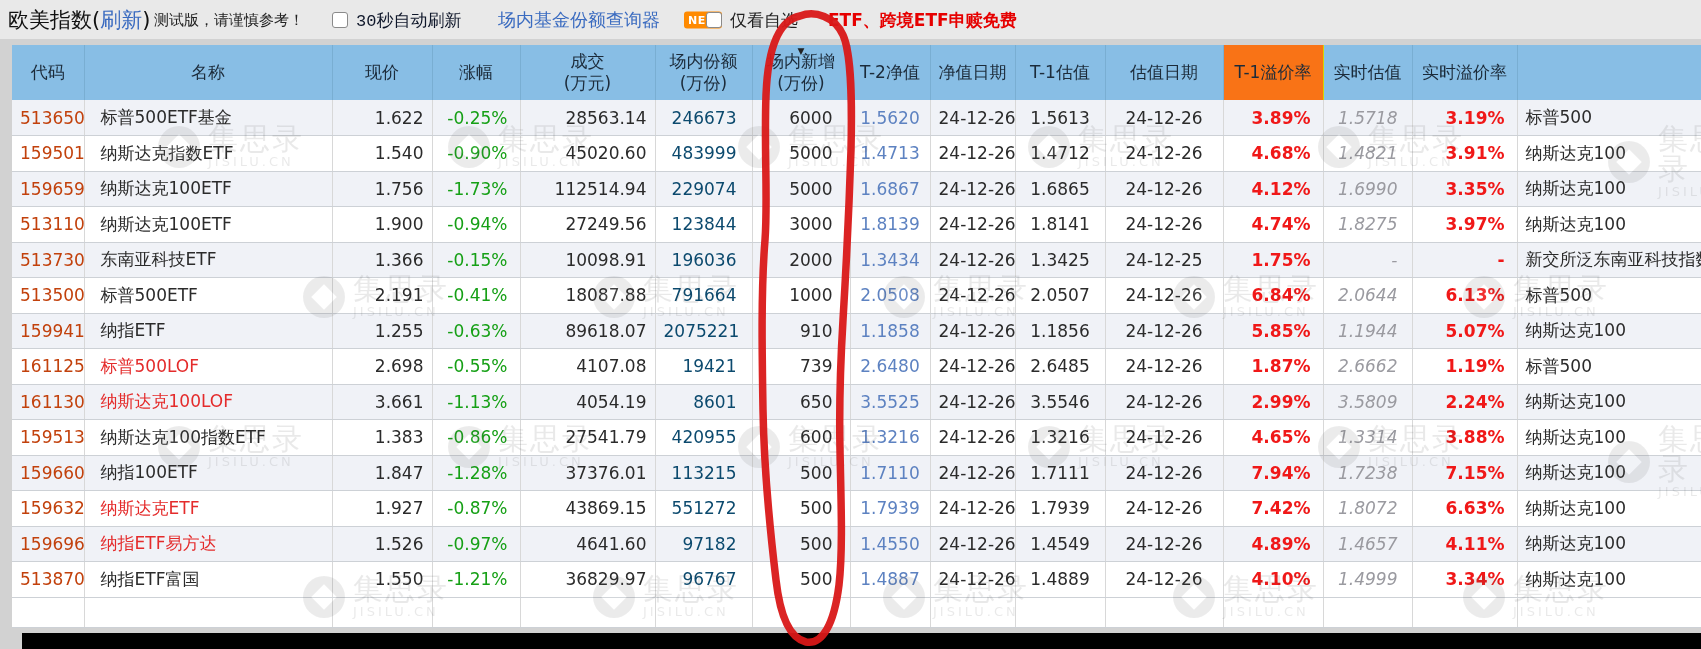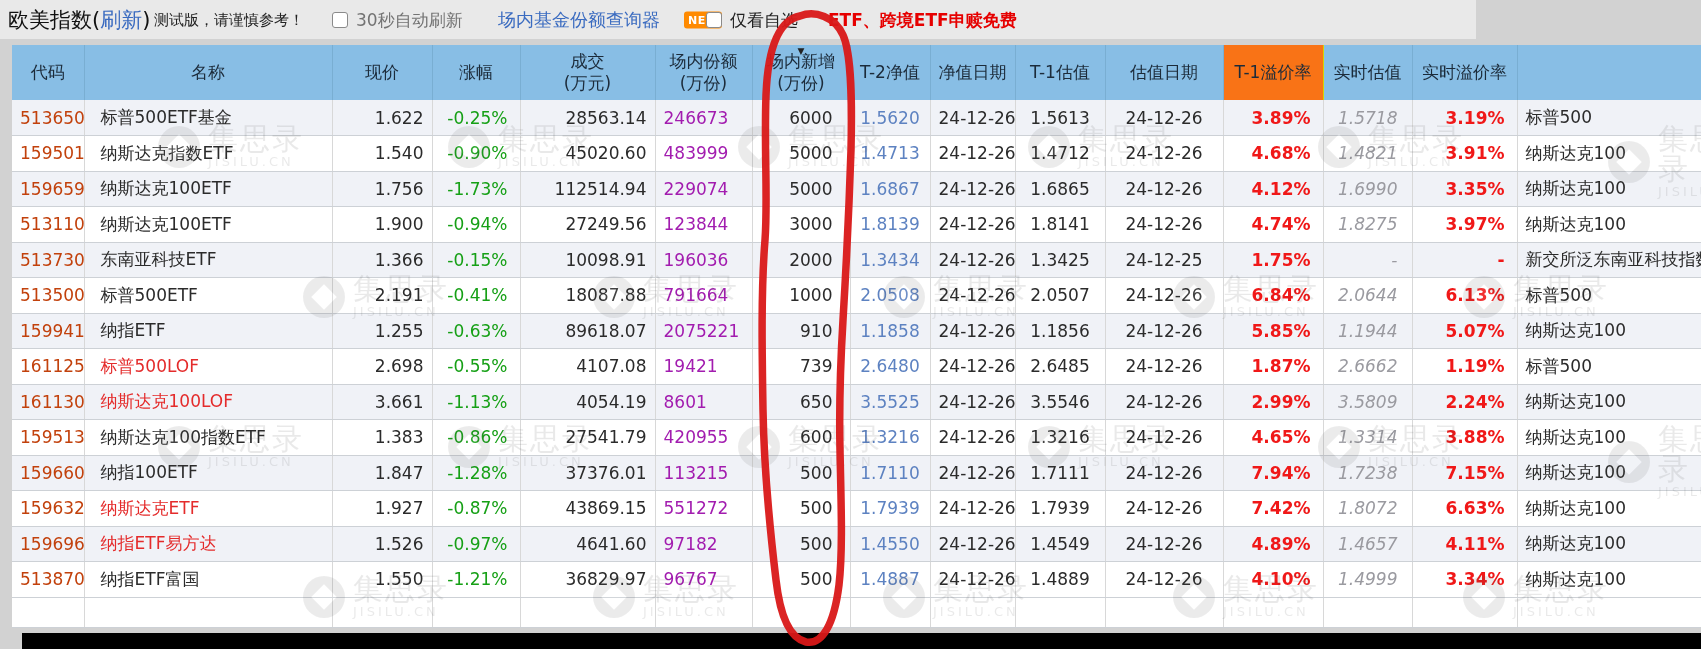--- a/index.html
+++ b/index.html
@@ -4,33 +4,33 @@
 <style>
   html,body{margin:0;padding:0;}
   body{
     width:1701px;height:649px;overflow:hidden;position:relative;
     background:#d2d2d2;
     font-family:"DejaVu Sans","Liberation Sans",sans-serif;
     -webkit-font-smoothing:antialiased;
   }
   
   .topbar{
-    position:absolute;left:0;top:0;width:1476px;height:39px;
+    position:absolute;left:0;top:0;width:1701px;height:39px;
     background:#e9e9e9;z-index:10;
   }
   .topbar .tb-item{position:absolute;top:50%;transform:translateY(-50%);white-space:nowrap;}
   .tb-title{left:8px;font-size:21px;color:#111;}
   .tb-title .link{color:#3a6bc0;cursor:pointer;}
   .tb-beta{left:154px;font-size:15px;color:#222;}
   .cb{
     display:inline-block;width:16px;height:16px;background:#fff;
     border:1px solid #8a8a8a;border-radius:3px;vertical-align:middle;box-sizing:border-box;
   }
   .tb-cb1{left:332px;}
-  .tb-lbl1{left:356px;font-size:17px;color:#737373;}
+  .tb-lbl1{left:356px;font-size:17px;color:#0f172a;font-family:Liberation Mono, monospace;}
   .tb-link{left:498px;font-size:18px;color:#3a6bc0;cursor:pointer;}
   .tb-new{
     left:684px;background:#ff8a00;color:#fff;font-size:11px;font-weight:700;
     padding:2px 4px;border-radius:3px;letter-spacing:.5px;
   }
   .tb-cb2{left:706px;}
   .tb-lbl2{left:730px;font-size:17px;color:#222;}
   .tb-promo{left:828px;font-size:17px;font-weight:700;color:#e60000;}
   
   .table-wrap{position:absolute;left:12px;top:45px;width:1689px;z-index:1;}
@@ -52,21 +52,21 @@
     box-sizing:border-box;white-space:nowrap;overflow:hidden;vertical-align:middle;
   }
   tbody tr.alt td{background:#f0f2f7;}
   tbody tr.plain td{background:#ffffff;}
   td.c-code{text-align:center;color:#c2410c;cursor:pointer;}
   td.c-name{text-align:left;padding-left:16px;}
   td.c-name.red{color:#e42b2b;}
   td.c-price{text-align:right;}
   td.c-change{text-align:right;padding-right:12px;color:#16a016;}
   td.c-volume{text-align:right;}
-  td.c-shares{padding-right:15px;color:#a21caf;cursor:pointer;margin-left:33px;}
+  td.c-shares{text-align:right;padding-right:15px;color:#0c4a6e;cursor:pointer;margin-left:33px;}
   td.c-new{text-align:right;padding-right:17px;}
   td.c-t2nav{text-align:center;color:#5d82c1;cursor:pointer;}
   td.c-date{text-align:center;}
   td.c-t1est{text-align:center;}
   td.c-t1prem{text-align:right;padding-right:12px;color:#f01818;font-weight:700;}
   td.c-rtest{text-align:right;padding-right:14px;color:#9a9aa0;font-style:italic;}
   td.c-rtprem{text-align:right;padding-right:12px;color:#f01818;font-weight:700;}
   td.c-index{text-align:left;padding-left:8px;}
   tr.empty-row td{height:30px;background:#fff;}
   

